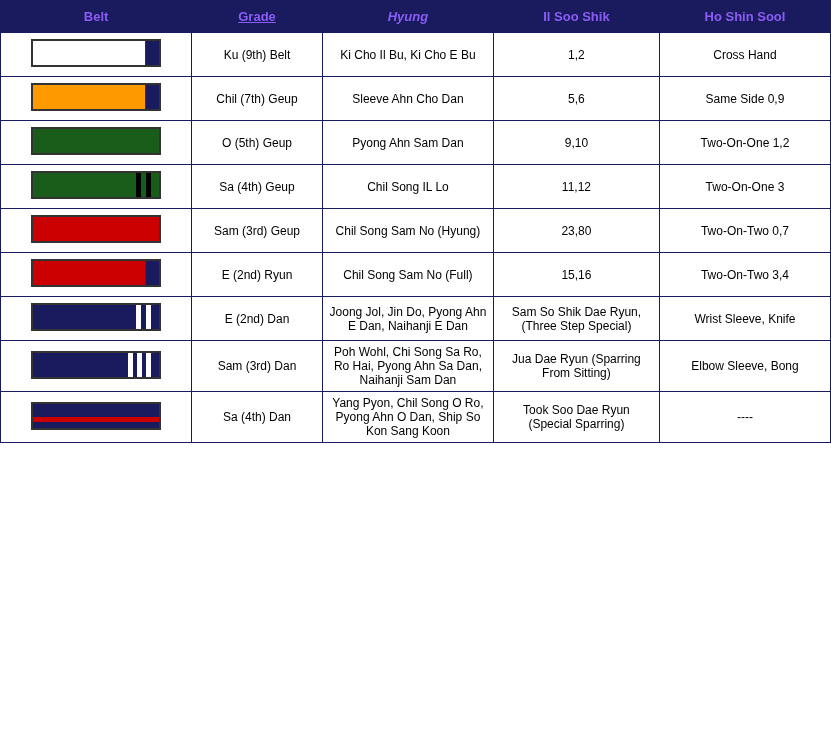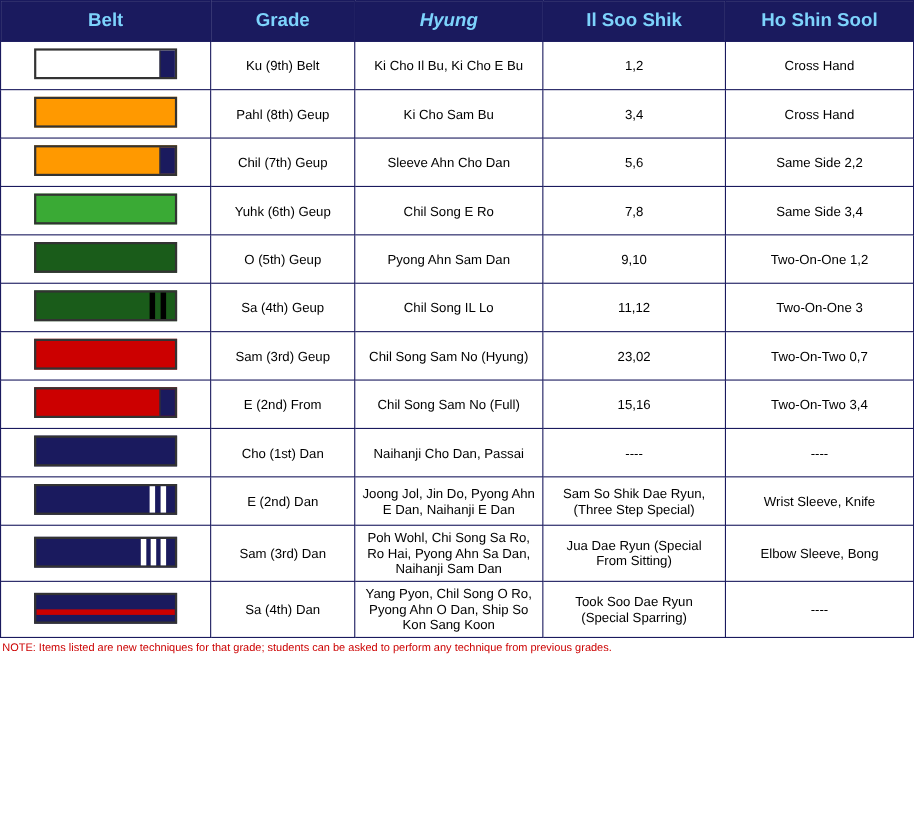--- a/index.html
+++ b/index.html
@@ -4,24 +4,24 @@
   <style>
     * { box-sizing: border-box; margin: 0; padding: 0; }
     body { font-family: Arial, sans-serif; font-size: 12px; background: #fff; width: 831px; }
     
     .table-container { width: 831px; }
     
     table { width: 100%; border-collapse: collapse; }
     
     th, td { border: 1px solid #1a1a5e; padding: 4px 6px; vertical-align: middle; text-align: center; }
     
-    thead th { background: #1a1a5e; color: #7dd3fc; font-weight: bold; font-size: 17px; padding: 8px 6px; }
+    thead th { background: #1a1a5e; color: #8b5cf6; font-weight: bold; font-size: 13px; padding: 8px 6px; }
     
     .belt-col { width: 190px; }
-    .grade-col { width: 130px; }
+    .grade-col { width: 130px; text-decoration: underline; }
     .hyung-col { width: 170px; font-style: italic; }
     .il-soo-col { width: 165px; }
     .ho-shin-col { width: 170px; }
     
     td { font-size: 12px; }
     
     .belt-cell { padding: 6px 8px; }
     
     .note { font-size: 10px; color: #cc0000; padding: 4px 2px; }
   </style>
@@ -46,46 +46,28 @@
         <div style="position:absolute;right:0;top:0;bottom:0;width:14px;background:#1a1a5e;border-left:1px solid #333;"></div>
       </div>
     </td>
     <td>Ku (9th) Belt</td>
     <td>Ki Cho Il Bu, Ki Cho E Bu</td>
     <td>1,2</td>
     <td>Cross Hand</td>
   </tr>
         <tr>
     <td class="belt-cell" style="text-align:center;">
-      <div style="display:inline-block;width:130px;height:28px;background:#ff9900;border:2px solid #333;"></div>
-    </td>
-    <td>Pahl (8th) Geup</td>
-    <td>Ki Cho Sam Bu</td>
-    <td>3,4</td>
-    <td>Cross Hand</td>
-  </tr>
-        <tr>
-    <td class="belt-cell" style="text-align:center;">
       <div style="display:inline-block;width:130px;height:28px;background:#ff9900;border:2px solid #333;position:relative;">
         <div style="position:absolute;right:0;top:0;bottom:0;width:14px;background:#1a1a5e;border-left:1px solid #333;"></div>
       </div>
     </td>
     <td>Chil (7th) Geup</td>
     <td>Sleeve Ahn Cho Dan</td>
     <td>5,6</td>
-    <td>Same Side 2,2</td>
-  </tr>
-        <tr>
-    <td class="belt-cell" style="text-align:center;">
-      <div style="display:inline-block;width:130px;height:28px;background:#3aaa35;border:2px solid #333;"></div>
-    </td>
-    <td>Yuhk (6th) Geup</td>
-    <td>Chil Song E Ro</td>
-    <td>7,8</td>
-    <td>Same Side 3,4</td>
+    <td>Same Side 0,9</td>
   </tr>
         <tr>
     <td class="belt-cell" style="text-align:center;">
       <div style="display:inline-block;width:130px;height:28px;background:#1a5c1a;border:2px solid #333;"></div>
     </td>
     <td>O (5th) Geup</td>
     <td>Pyong Ahn Sam Dan</td>
     <td>9,10</td>
     <td>Two-On-One 1,2</td>
   </tr>
@@ -100,42 +82,33 @@
     <td>Chil Song IL Lo</td>
     <td>11,12</td>
     <td>Two-On-One 3</td>
   </tr>
         <tr>
     <td class="belt-cell" style="text-align:center;">
       <div style="display:inline-block;width:130px;height:28px;background:#cc0000;border:2px solid #333;"></div>
     </td>
     <td>Sam (3rd) Geup</td>
     <td>Chil Song Sam No (Hyung)</td>
-    <td>23,02</td>
+    <td>23,80</td>
     <td>Two-On-Two 0,7</td>
   </tr>
         <tr>
     <td class="belt-cell" style="text-align:center;">
       <div style="display:inline-block;width:130px;height:28px;background:#cc0000;border:2px solid #333;position:relative;">
         <div style="position:absolute;right:0;top:0;bottom:0;width:14px;background:#1a1a5e;border-left:1px solid #333;"></div>
       </div>
     </td>
-    <td>E (2nd) From</td>
+    <td>E (2nd) Ryun</td>
     <td>Chil Song Sam No (Full)</td>
     <td>15,16</td>
     <td>Two-On-Two 3,4</td>
-  </tr>
-        <tr>
-    <td class="belt-cell" style="text-align:center;">
-      <div style="display:inline-block;width:130px;height:28px;background:#1a1a5e;border:2px solid #333;"></div>
-    </td>
-    <td>Cho (1st) Dan</td>
-    <td>Naihanji Cho Dan, Passai</td>
-    <td>----</td>
-    <td>----</td>
   </tr>
         <tr>
     <td class="belt-cell" style="text-align:center;">
       <div style="display:inline-block;width:130px;height:28px;background:#1a1a5e;border:2px solid #333;position:relative;">
         <div style="position:absolute;right:18px;top:0;bottom:0;width:5px;background:#fff;"></div>
         <div style="position:absolute;right:8px;top:0;bottom:0;width:5px;background:#fff;"></div>
       </div>
     </td>
     <td>E (2nd) Dan</td>
     <td>Joong Jol, Jin Do, Pyong Ahn E Dan, Naihanji E Dan</td>
@@ -145,30 +118,29 @@
         <tr>
     <td class="belt-cell" style="text-align:center;">
       <div style="display:inline-block;width:130px;height:28px;background:#1a1a5e;border:2px solid #333;position:relative;">
         <div style="position:absolute;right:26px;top:0;bottom:0;width:5px;background:#fff;"></div>
         <div style="position:absolute;right:17px;top:0;bottom:0;width:5px;background:#fff;"></div>
         <div style="position:absolute;right:8px;top:0;bottom:0;width:5px;background:#fff;"></div>
       </div>
     </td>
     <td>Sam (3rd) Dan</td>
     <td>Poh Wohl, Chi Song Sa Ro, Ro Hai, Pyong Ahn Sa Dan, Naihanji Sam Dan</td>
-    <td>Jua Dae Ryun (Special From Sitting)</td>
+    <td>Jua Dae Ryun (Sparring From Sitting)</td>
     <td>Elbow Sleeve, Bong</td>
   </tr>
         <tr>
     <td class="belt-cell" style="text-align:center;">
       <div style="display:inline-block;width:130px;height:28px;background:#1a1a5e;border:2px solid #333;position:relative;overflow:hidden;">
         <div style="position:absolute;left:0;right:0;height:5px;background:#cc0000;bottom:6px;"></div>
       </div>
     </td>
     <td>Sa (4th) Dan</td>
     <td>Yang Pyon, Chil Song O Ro, Pyong Ahn O Dan, Ship So Kon Sang Koon</td>
     <td>Took Soo Dae Ryun (Special Sparring)</td>
     <td>----</td>
   </tr>
       </tbody>
   </table>
-  <div class="note">NOTE: Items listed are new techniques for that grade; students can be asked to perform any technique from previous grades.</div>
 </div>
 
 </body></html>

